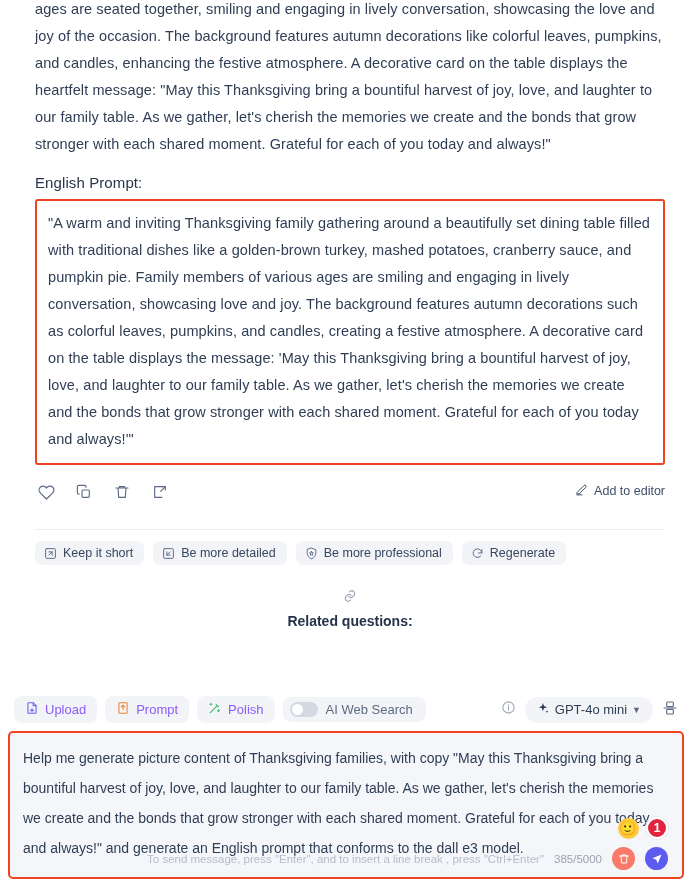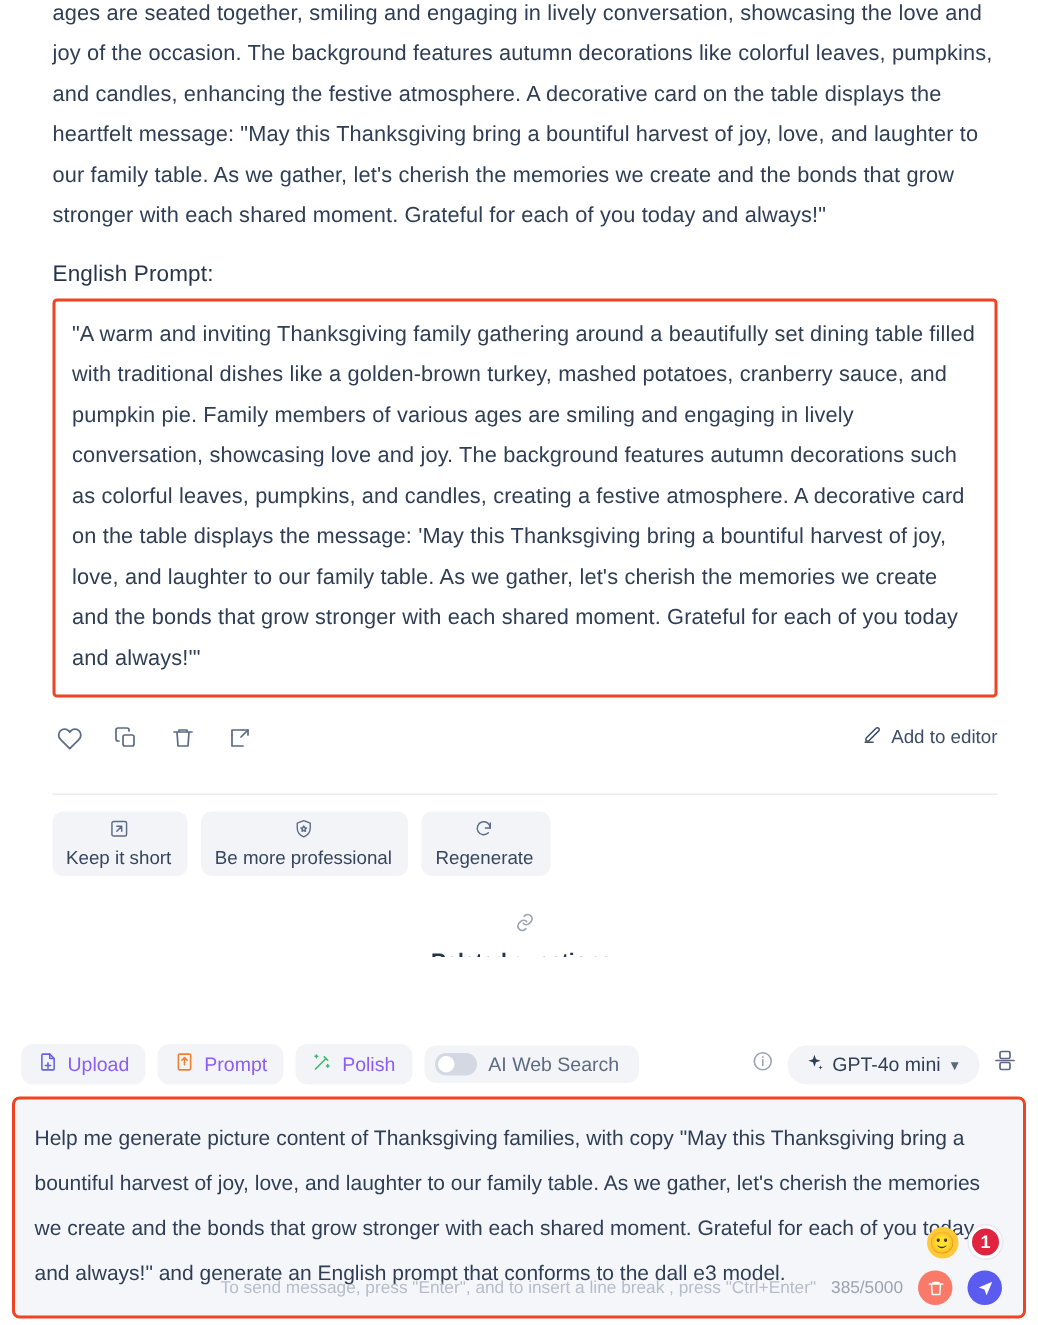--- a/index.html
+++ b/index.html
@@ -52,21 +52,21 @@
     display: flex; align-items: center; gap: 5px;
     font-size: 12.5px; color: #3d4d69; cursor: pointer;
   }
 
   
   .chip-row { display: flex; gap: 9px; margin-top: 11px; flex-wrap: wrap; }
   .chip {
     display: inline-flex; align-items: center; gap: 6px;
     background: #f2f4f8; border-radius: 7px;
     padding: 5px 11px 5px 9px; font-size: 12.5px; color: #37465f;
-    cursor: pointer; white-space: nowrap; flex-direction: column;
+    cursor: pointer; white-space: nowrap;
   }
   .chip svg { display:block; }
 
   
   .rel-head {
     display: flex; align-items: center; gap: 7px;
     margin-top: 24px; font-size: 14px; font-weight: bold; color: #25334a; flex-direction: column;
   }
   .rel-list {
     margin-top: 10px; background: #f2f4f8; border-radius: 9px;
@@ -226,20 +226,29 @@
 
       <div class="chip-row">
         <span class="chip">
           <span>
             <svg width="13" height="13" viewBox="0 0 24 24" fill="none" stroke="#5b6b85" stroke-width="1.8" stroke-linecap="round" stroke-linejoin="round">
                 <rect x="3" y="3" width="18" height="18" rx="2"></rect>
                 <path d="M15 9l-6 6M9 9v6h6" transform="rotate(180 12 12)"></path>
               </svg>
           </span>
           <span>Keep it short</span>
+        </span>
+        <span class="chip">
+          <span>
+            <svg width="13" height="13" viewBox="0 0 24 24" fill="none" stroke="#5b6b85" stroke-width="1.8" stroke-linecap="round" stroke-linejoin="round">
+                <rect x="3" y="3" width="18" height="18" rx="2"></rect>
+                <path d="M15 9l-6 6M9 9v6h6"></path>
+              </svg>
+          </span>
+          <span>Be more detailed</span>
         </span>
         <span class="chip">
           <span>
             <svg width="13" height="13" viewBox="0 0 24 24" fill="none" stroke="#5b6b85" stroke-width="1.7" stroke-linecap="round" stroke-linejoin="round">
                 <path d="M12 2l8 3v6c0 5-3.5 9-8 11-4.5-2-8-6-8-11V5z"></path>
                 <path d="M12 8.5l1.1 2.2 2.4.3-1.8 1.7.5 2.4-2.2-1.2-2.2 1.2.5-2.4L8.5 11l2.4-.3z"></path>
               </svg>
           </span>
           <span>Be more professional</span>
         </span>

